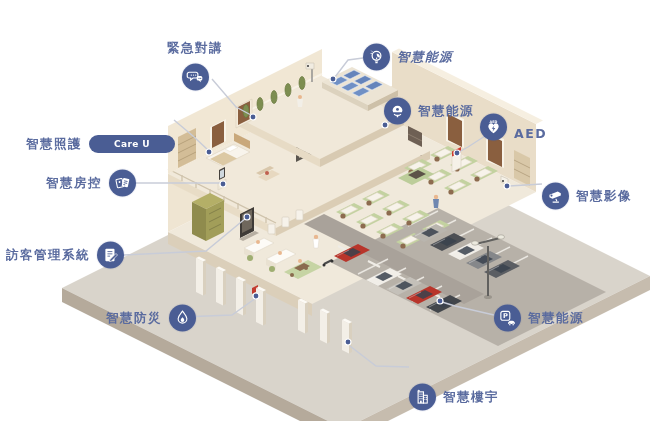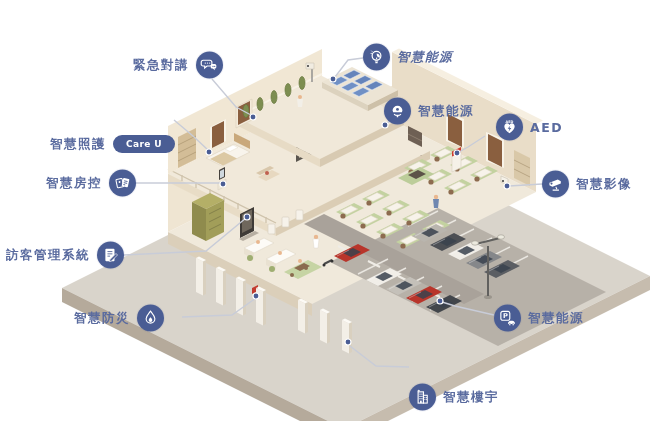--- a/index.html
+++ b/index.html
@@ -5,21 +5,21 @@
   html,body{margin:0;padding:0;background:#fff;}
   #stage{position:relative;width:656px;height:421px;background:#ffffff;overflow:hidden;
          font-family:"DejaVu Sans",sans-serif;}
   #scene{position:absolute;left:0;top:0;z-index:1;}
   .callout{position:absolute;display:flex;align-items:center;gap:7px;transform:translateY(-50%);z-index:3;}
   .c-label{font-weight:700;font-size:12.5px;letter-spacing:1.5px;color:#5a6b9f;white-space:nowrap;}
   .c-icon{width:27px;height:27px;border-radius:50%;background:#4a5d94;display:flex;
           align-items:center;justify-content:center;flex:none;box-shadow:0 0 0 1px rgba(74,93,148,.08);}
   .c-icon svg{display:block;}
   .c-pill{background:#4a5d94;color:#fff;font-weight:700;font-size:9px;letter-spacing:.4px;
-          padding:4px 13px;border-radius:11px;white-space:nowrap;}
+          padding:4px 25px;border-radius:11px;white-space:nowrap;}
 </style>
 </head>
 <body>
 
 <div id="stage">
 
 <svg id="scene" width="656" height="421" viewBox="0 0 656 421">
 
   <g>
     <polygon points="62,288 368,135 650,276 344,429" fill="#d9d4cb"></polygon>
@@ -318,21 +318,21 @@
     <circle cx="457" cy="153" r="3"></circle>
     <circle cx="223" cy="184" r="3"></circle>
     <circle cx="507" cy="186" r="3"></circle>
     <circle cx="247" cy="217" r="3"></circle>
     <circle cx="256" cy="296" r="3"></circle>
     <circle cx="440" cy="301" r="3"></circle>
     <circle cx="348" cy="342" r="3"></circle>
   </g>
 </svg>
 
-<div class="callout" style="right:433px;top:65px;">
+<div class="callout" style="right:433px;top:65px;flex-direction:column;">
   <span class="c-label">緊急對講</span>
   <span class="c-icon">
     <svg width="19" height="19" viewBox="0 0 20 20">
       <path d="M3.2,5 h7.4 a1.9,1.9 0 0 1 1.9,1.9 v2.2 a1.9,1.9 0 0 1 -1.9,1.9 h-3.2 l-2.5,2.2 v-2.2 h-1.7 a1.9,1.9 0 0 1 -1.9,-1.9 v-2.2 a1.9,1.9 0 0 1 1.9,-1.9 z" fill="none" stroke="#fff" stroke-width="1.2"></path>
       <circle cx="5.6" cy="8" r="0.7" fill="#fff"></circle>
           <circle cx="7.9" cy="8" r="0.7" fill="#fff"></circle>
           <circle cx="10.2" cy="8" r="0.7" fill="#fff"></circle>
       <path d="M12.8,9 h2.8 a1.6,1.6 0 0 1 1.6,1.6 v1.5 a1.6,1.6 0 0 1 -1.6,1.6 h-0.3 l0.5,1.9 -2.4,-1.9 h-0.6 a1.6,1.6 0 0 1 -1.6,-1.6 v-1.5 a1.6,1.6 0 0 1 1.6,-1.6 z" fill="#fff"></path>
       <circle cx="13.7" cy="11.5" r="0.6" fill="#4a5d94"></circle>
           <circle cx="15.5" cy="11.5" r="0.6" fill="#4a5d94"></circle>
@@ -362,21 +362,21 @@
     <svg width="19" height="19" viewBox="0 0 20 20">
       <path d="M4.8,9.4 a5.2,4.8 0 0 1 10.4,0 l-0.6,1.8 h-9.2 z" fill="#fff"></path>
       <circle cx="10" cy="8.3" r="1.5" fill="#4a5d94"></circle>
       <path d="M6.4,13.2 a4.2,3 0 0 0 7.2,0" fill="none" stroke="#fff" stroke-width="1.2"></path>
       <circle cx="10" cy="15.8" r="0.9" fill="#fff"></circle>
     </svg>
   </span>
   <span class="c-label">智慧能源</span>
 </div>
 
-<div class="callout" style="left:496px;top:127px;">
+<div class="callout" style="left:480px;top:127px;align-items:flex-end;">
   <span class="c-icon">
     <svg width="19" height="19" viewBox="0 0 20 20">
       <text x="10" y="5.4" font-size="3.6" font-weight="bold" fill="#fff" text-anchor="middle" font-family="DejaVu Sans,sans-serif">AED</text>
       <path d="M10,16.6 C5,12.8 3.6,9.8 5.2,7.4 C6.8,5.2 9.6,6 10,8.2 C10.4,6 13.2,5.2 14.8,7.4 C16.4,9.8 15,12.8 10,16.6 z" fill="#fff"></path>
       <path d="M10.9,8.3 l-2.8,3.6 h1.9 l-1.1,3 3,-3.8 h-1.9 z" fill="#4a5d94"></path>
     </svg>
   </span>
   <span class="c-label">AED</span>
 </div>
 
@@ -389,21 +389,21 @@
         <circle cx="7.1" cy="9" r="1" fill="#fff"></circle>
       </g>
       <g transform="rotate(12 13 10)">
         <rect x="9.8" y="5.2" width="6.6" height="8.8" rx="0.9" fill="#fff"></rect>
         <path d="M11.3,8 h3.6 M11.3,10 h3.6 M11.3,12 h2" stroke="#4a5d94" stroke-width="0.9"></path>
       </g>
     </svg>
   </span>
 </div>
 
-<div class="callout" style="left:542px;top:184px;">
+<div class="callout" style="left:542px;top:196px;">
   <span class="c-icon">
     <svg width="19" height="19" viewBox="0 0 20 20">
       <path d="M3.6,8.6 l8.8,-3.4 3.2,1.8 v2.6 l-8.8,3.4 -3.2,-1.8 z" fill="#fff"></path>
       <circle cx="5.8" cy="9.6" r="1.1" fill="#4a5d94"></circle>
       <path d="M10.4,13 l1,2.4 M7,16.4 h6.6" stroke="#fff" stroke-width="1.2" fill="none"></path>
     </svg>
   </span>
   <span class="c-label">智慧影像</span>
 </div>
 
@@ -411,21 +411,21 @@
   <span class="c-label">訪客管理系統</span>
   <span class="c-icon">
     <svg width="19" height="19" viewBox="0 0 20 20">
       <rect x="4.6" y="3.4" width="9.6" height="13.2" rx="1" fill="#fff"></rect>
       <path d="M6.8,6.4 h5.2 M6.8,8.8 h5.2 M6.8,11.2 h2.8" stroke="#4a5d94" stroke-width="0.9"></path>
       <polygon points="9.4,14.8 15.8,8.4 17.4,10 11,16.4 8.8,16.8" fill="#4a5d94" stroke="#fff" stroke-width="0.7"></polygon>
     </svg>
   </span>
 </div>
 
-<div class="callout" style="right:492px;top:318px;">
+<div class="callout" style="right:460px;top:318px;">
   <span class="c-label">智慧防災</span>
   <span class="c-icon">
     <svg width="19" height="19" viewBox="0 0 20 20">
       <path d="M10,2.8 c1.8,2.6 4.6,4.8 4.6,8 a4.6,4.6 0 0 1 -9.2,0 c0,-3.2 2.8,-5.4 4.6,-8 z" fill="none" stroke="#fff" stroke-width="1.2"></path>
       <path d="M10,9.2 c1.1,1.3 1.9,2.1 1.9,3.2 a1.9,1.9 0 0 1 -3.8,0 c0,-1.1 0.8,-1.9 1.9,-3.2 z" fill="#fff"></path>
     </svg>
   </span>
 </div>
 
 <div class="callout" style="left:494px;top:318px;">

